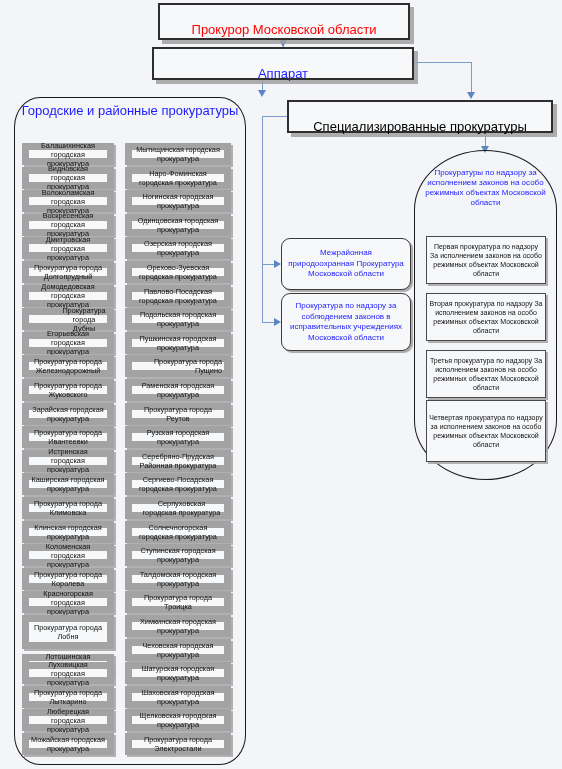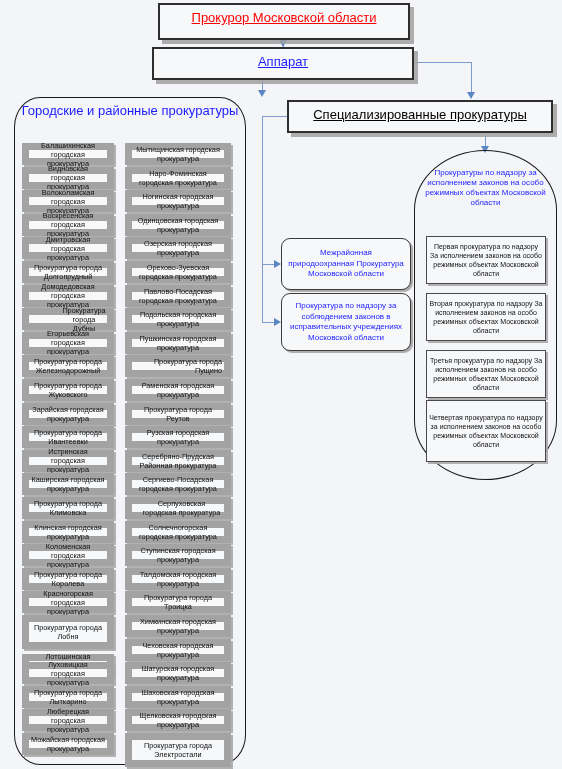--- a/index.html
+++ b/index.html
@@ -22,25 +22,24 @@
     background: #f7f8fa;
     border: 2px solid #2e2e2e;
     box-shadow: 4px 4px 0 0 rgba(160,160,160,0.85);
     display: flex;
     align-items: flex-start;
     justify-content: center;
     box-sizing: border-box;
   }
   .topbox > span {
     display: block;
-    padding-top: 5px;
+    padding-top: 17px;
     font-size: 13px;
     line-height: 15px;
     text-align: right;
-    text-decoration: underline;
   }
   #box-prokuror { left: 158px; top: 3px; width: 252px; height: 37px; }
   #box-prokuror span { color: #ff0000; }
   #box-apparat { left: 152px; top: 47px; width: 262px; height: 33px; }
   #box-apparat span { color: #1c1cff; }
   #box-special { left: 287px; top: 100px; width: 266px; height: 33px; }
   #box-special span { color: #000000; font-size: 13px; }
 
   
   .capsule {
@@ -237,21 +236,21 @@
     <div class="cell cell-h col-right" style="top: 497px; height: 22px; padding-left: 9px;">Серпуховская городская прокуратура</div>
     <div class="cell cell-h col-right" style="top: 520.6px; height: 22px;">Солнечногорская городская прокуратура</div>
     <div class="cell cell-h col-right" style="top: 544.2px; height: 22px;">Ступинская городская прокуратура</div>
     <div class="cell cell-h col-right" style="top: 567.8px; height: 22px;">Талдомская городская прокуратура</div>
     <div class="cell cell-h col-right" style="top: 591.4px; height: 22px;">Прокуратура города Троицка</div>
     <div class="cell cell-h col-right" style="top: 615px; height: 22px;">Химкинская городская прокуратура</div>
     <div class="cell cell-h col-right" style="top: 638.6px; height: 22px;">Чеховская городская прокуратура</div>
     <div class="cell cell-h col-right" style="top: 662.2px; height: 22px;">Шатурская городская прокуратура</div>
     <div class="cell cell-h col-right" style="top: 685.8px; height: 22px;">Шаховская городская прокуратура</div>
     <div class="cell cell-h col-right" style="top: 709.4px; height: 22px;">Щелковская городская прокуратура</div>
-    <div class="cell cell-h col-right" style="top: 733px; height: 34px;">Прокуратура города Электростали</div>
+    <div class="cell cell-h col-right" style="top: 733px; height: 22px;">Прокуратура города Электростали</div>
   </div>
 
 <div class="midbox" id="mid-eco">
   <span>Межрайонная природоохранная Прокуратура Московской области</span>
 </div>
 <div class="midbox" id="mid-penal">
   <span>Прокуратура по надзору за соблюдением законов в исправительных учреждениях Московской области</span>
 </div>
 
 <div class="capsule" id="capsule-regime"></div>

